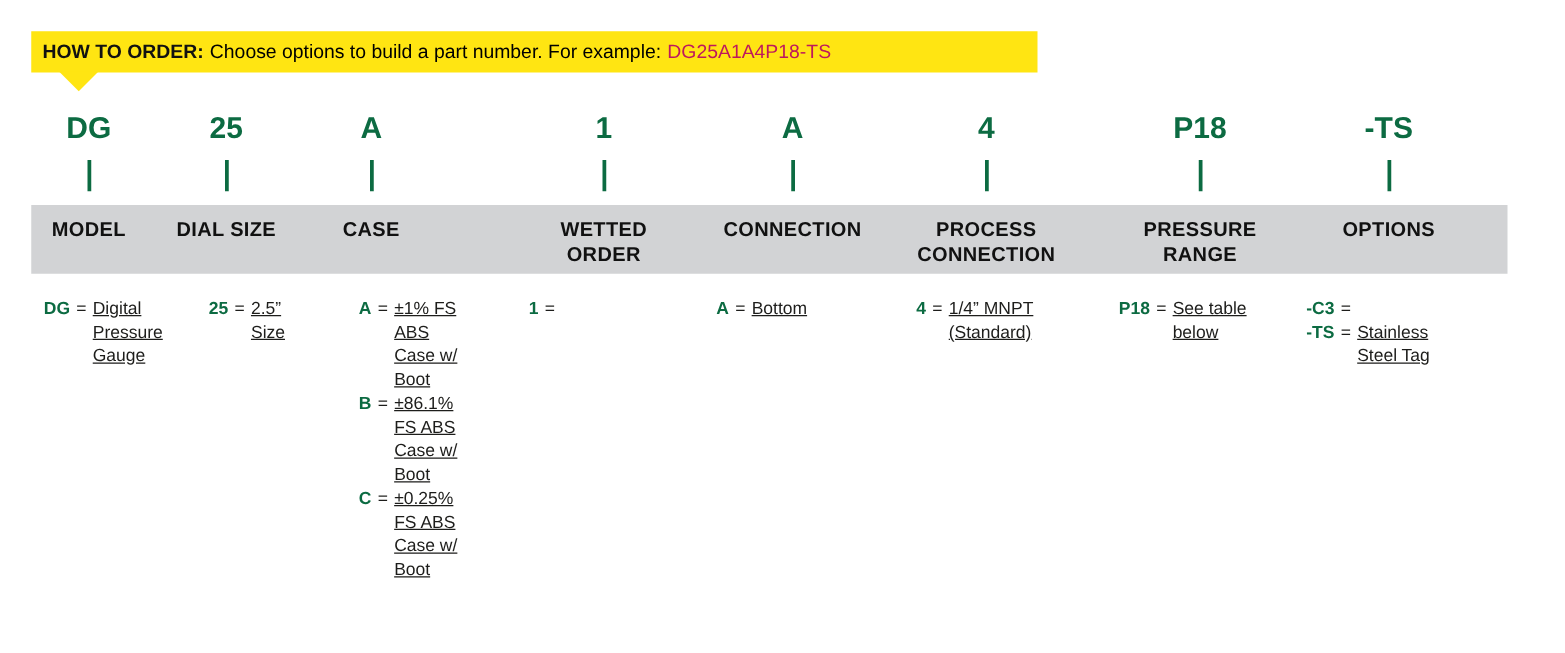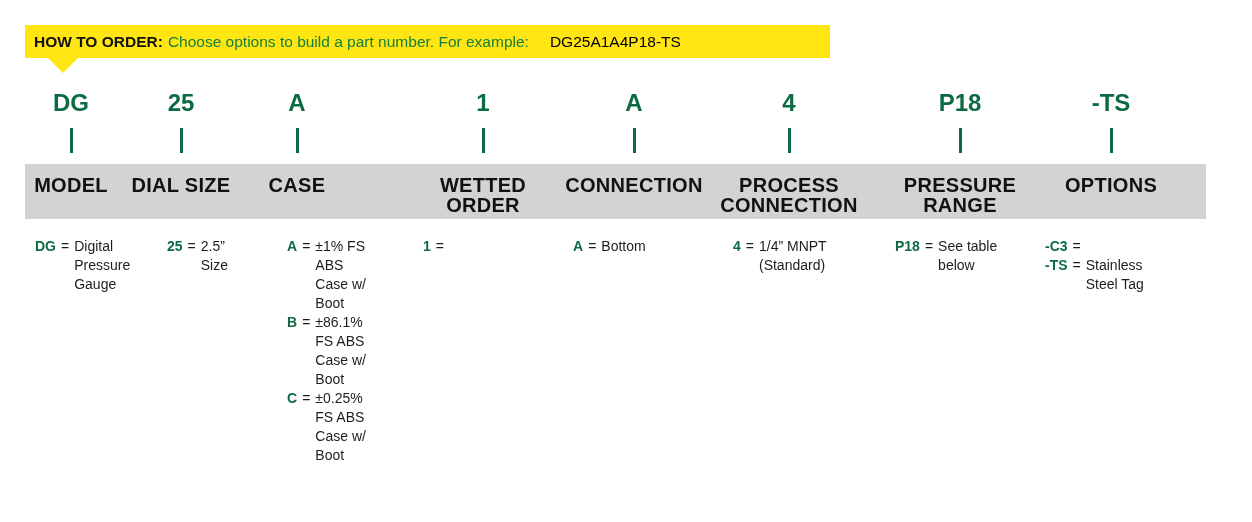--- a/index.html
+++ b/index.html
@@ -7,22 +7,22 @@
     position:relative;width:1252px;height:522px;background:#ffffff;
     font-family:"Liberation Sans",sans-serif;color:#1d1d1b;overflow:hidden;
   }
   
   .banner{
     position:absolute;left:25px;top:25px;width:805px;height:33px;
     background:#ffe512;display:flex;align-items:center;
     padding-left:9px;box-sizing:border-box;font-size:15.5px;white-space:nowrap;
   }
   .banner .b-title{font-weight:bold;color:#111;}
-  .banner .b-instr{color:#15803d;margin-left:5px;}
-  .banner .b-ex{color:#000000;margin-left:21px;}
+  .banner .b-instr{color:#000000;margin-left:5px;}
+  .banner .b-ex{color:#be185d;margin-left:5px;}
   .banner-pointer{
     position:absolute;left:47px;top:57px;width:0;height:0;
     border-left:16px solid transparent;border-right:16px solid transparent;
     border-top:16px solid #ffe512;
   }
   
   .col0{--cx:71px;--dx:35px}
   .col1{--cx:181px;--dx:167px}
   .col2{--cx:297px;--dx:287px}
   .col3{--cx:483px;--dx:423px}
@@ -37,32 +37,32 @@
   }
   .tick{
     position:absolute;top:128px;left:calc(var(--cx) - 1px);
     width:2.5px;height:25px;background:#0c6b42;
   }
   .band{
     position:absolute;left:25px;top:164px;width:1181px;height:55px;background:#d2d3d5;
   }
   .hdr{
     position:absolute;top:175px;left:var(--cx);transform:translateX(-50%);
-    font-size:20px;line-height:20px;font-weight:bold;letter-spacing:0.3px;
+    font-size:16px;line-height:20px;font-weight:bold;letter-spacing:0.3px;
     color:#111;text-align:center;white-space:pre-line;
   }
   
   .desc{
     position:absolute;top:237px;left:var(--dx);
     font-size:14px;line-height:19px;color:#1d1d1b;
   }
   .entry{display:flex;column-gap:5px;align-items:flex-start;}
   .entry .ecode{font-weight:bold;color:#0c6b42;white-space:nowrap;}
   .entry .eeq{color:#1d1d1b;}
-  .entry .etext{white-space:pre-line;color:#1d1d1b;}
+  .entry .etext{white-space:pre-line;color:#1d1d1b;text-decoration:underline;}
 </style>
 </head>
 <body>
 
 <div class="stage">
 
   <div class="banner">
     <span class="b-title">HOW TO ORDER:</span>
     <span class="b-instr">Choose options to build a part number. For example:</span>
     <span class="b-ex">DG25A1A4P18-TS</span>

